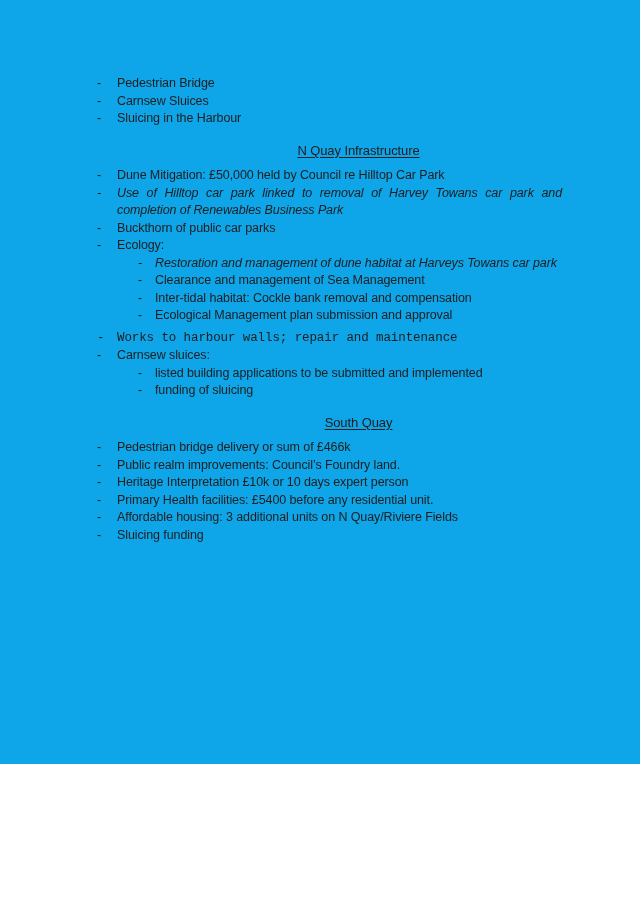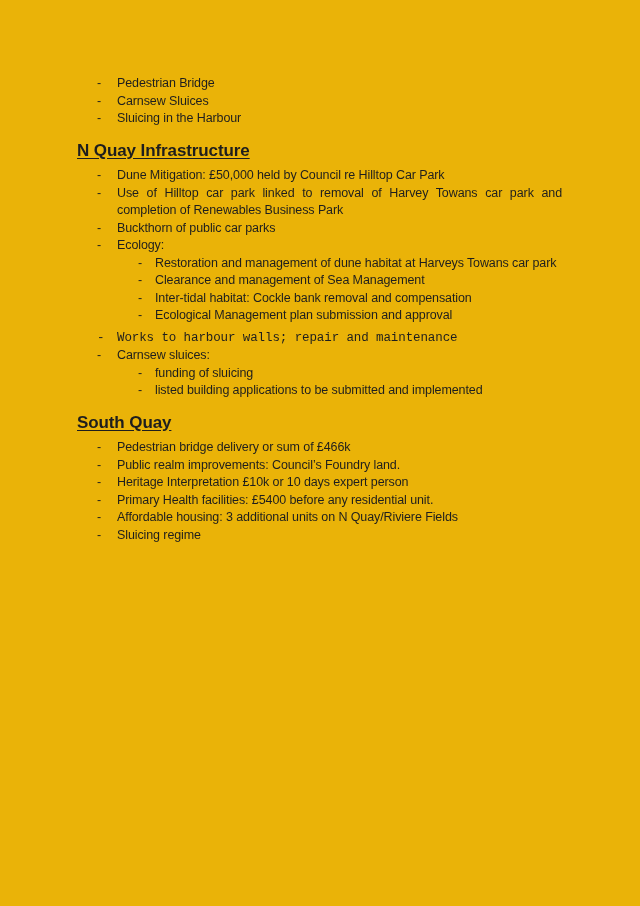--- a/index.html
+++ b/index.html
@@ -12,25 +12,25 @@
     height: 906px;
     font-family: "Liberation Sans", sans-serif;
     font-size: 12.5px;
     line-height: 17.5px;
     letter-spacing: -0.1px;
     color: #1e1e1e;
   }
   .page {
     position: relative;
     width: 640px;
-    height: 906px;
+    height: 764px;
     box-sizing: border-box;
     padding-top: 75px;
     overflow: hidden;
-    background: #eab308;
+    background: #0ea5e9;
   }
   
   ul.l1 {
     list-style: none;
     margin: 0 0 0 97px;
     padding: 0;
     width: 465px;
   }
   ul.l1 > li {
     position: relative;
@@ -54,32 +54,34 @@
   }
   ul.l2 > li::before {
     content: "-";
     position: absolute;
     left: 0;
     top: 0;
   }
   .justify {
     text-align: justify;
     text-align-last: left;
+    font-style: italic;
   }
   .gap-top {
     margin-top: 5px;
     font-family: Liberation Mono, monospace;
   }
   h2.heading {
-    font-size: 17px;
-    font-weight: bold;
+    font-size: 13px;
+    font-weight: normal;
     line-height: 17.5px;
     text-decoration: underline;
     text-underline-offset: 2px;
     margin: 14px 0 8px 77px;
+    text-align: center;
   }
 </style>
 </head>
 <body>
 
 <div class="page">
 
   <ul class="l1">
     <li>Pedestrian Bridge</li>
     <li>Carnsew Sluices</li>
@@ -98,30 +100,30 @@
         <li class="justify">Restoration and management of dune habitat at Harveys Towans car park</li>
         <li>Clearance and management of Sea Management</li>
         <li>Inter-tidal habitat: Cockle bank removal and compensation</li>
         <li>Ecological Management plan submission and approval</li>
       </ul>
     </li>
     <li class="gap-top">Works to harbour walls; repair and maintenance</li>
     <li>
       <span>Carnsew sluices:</span>
       <ul class="l2">
+        <li>listed building applications to be submitted and implemented</li>
         <li>funding of sluicing</li>
-        <li>listed building applications to be submitted and implemented</li>
       </ul>
     </li>
   </ul>
 
   <h2 class="heading">South Quay</h2>
 
   <ul class="l1">
     <li>Pedestrian bridge delivery or sum of £466k</li>
     <li>Public realm improvements: Council’s Foundry land.</li>
     <li>Heritage Interpretation £10k or 10 days expert person</li>
     <li>Primary Health facilities: £5400 before any residential unit.</li>
     <li>Affordable housing: 3 additional units on N Quay/Riviere Fields</li>
-    <li>Sluicing regime</li>
+    <li>Sluicing funding</li>
   </ul>
 
 </div>
 
 </body></html>

